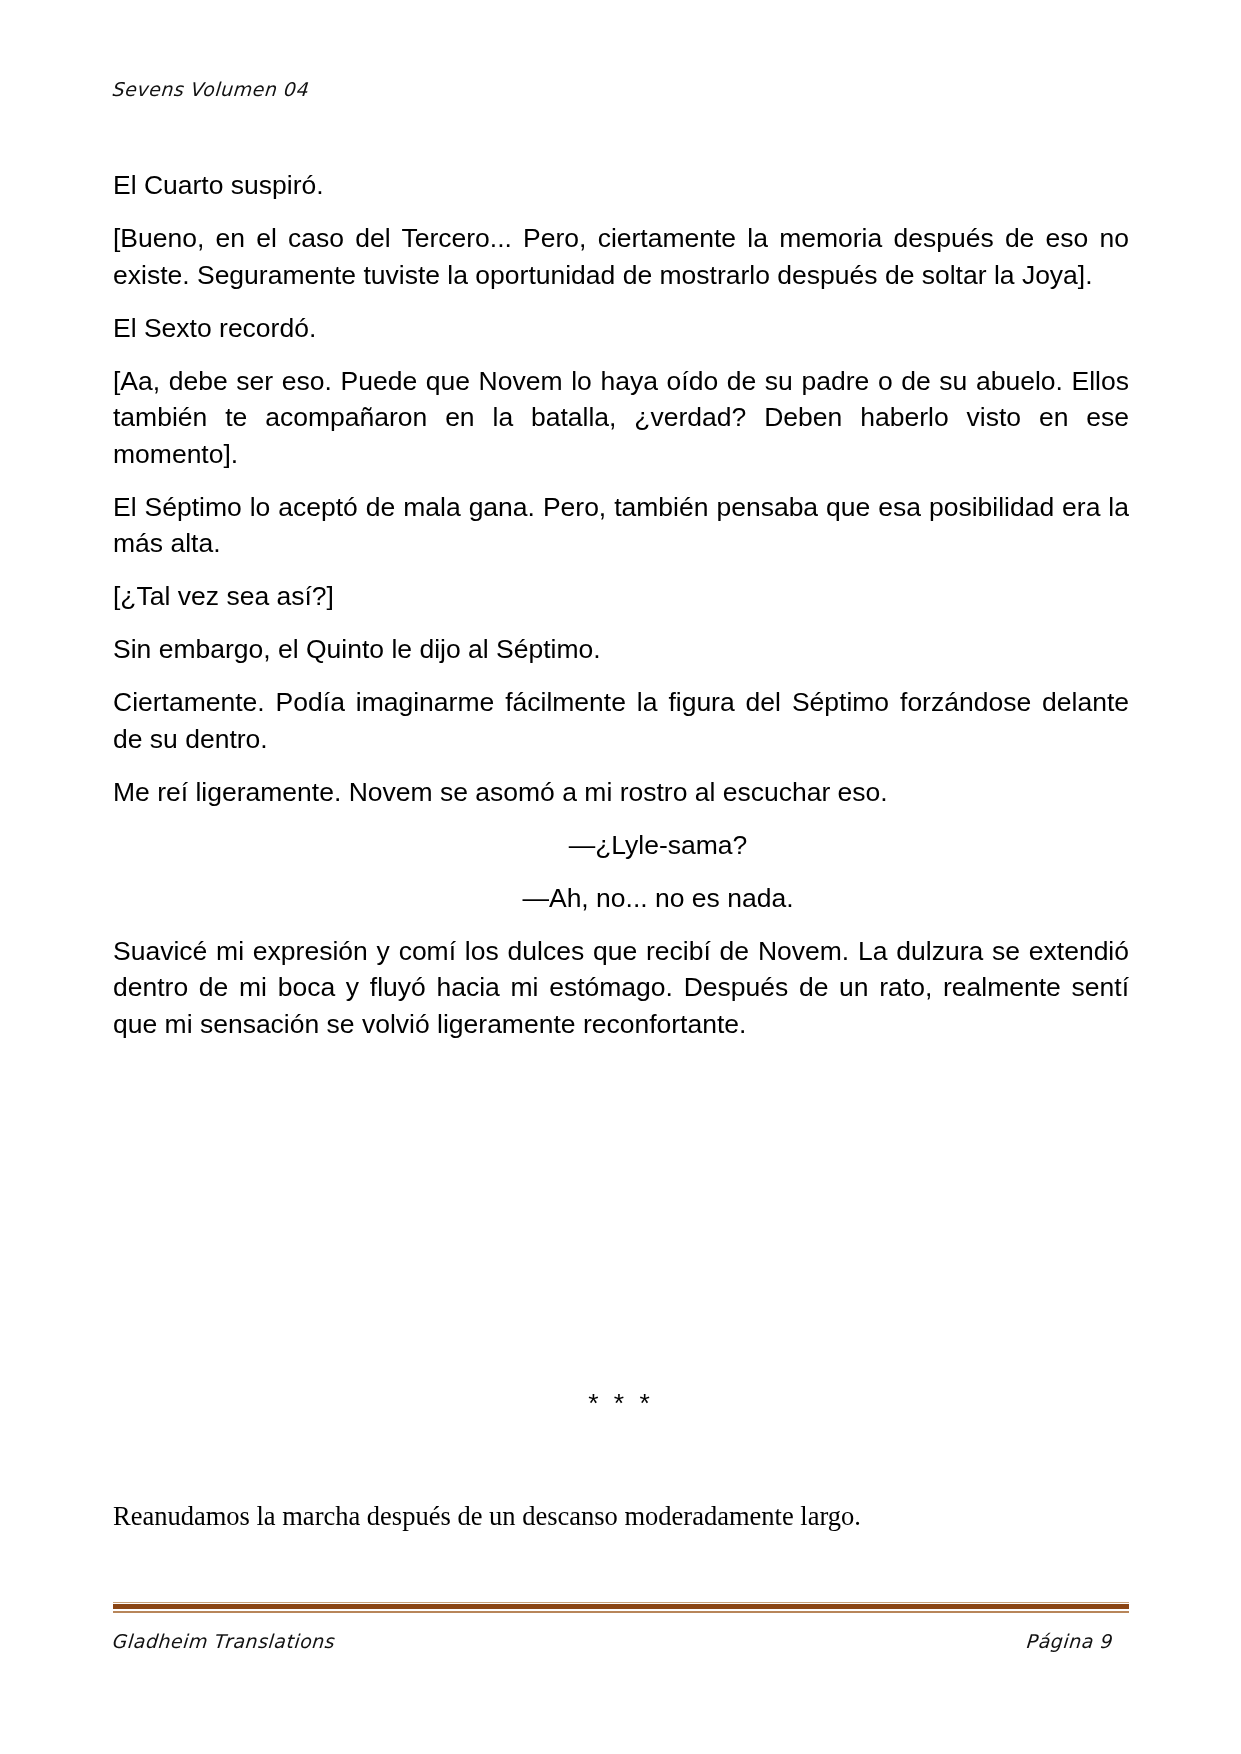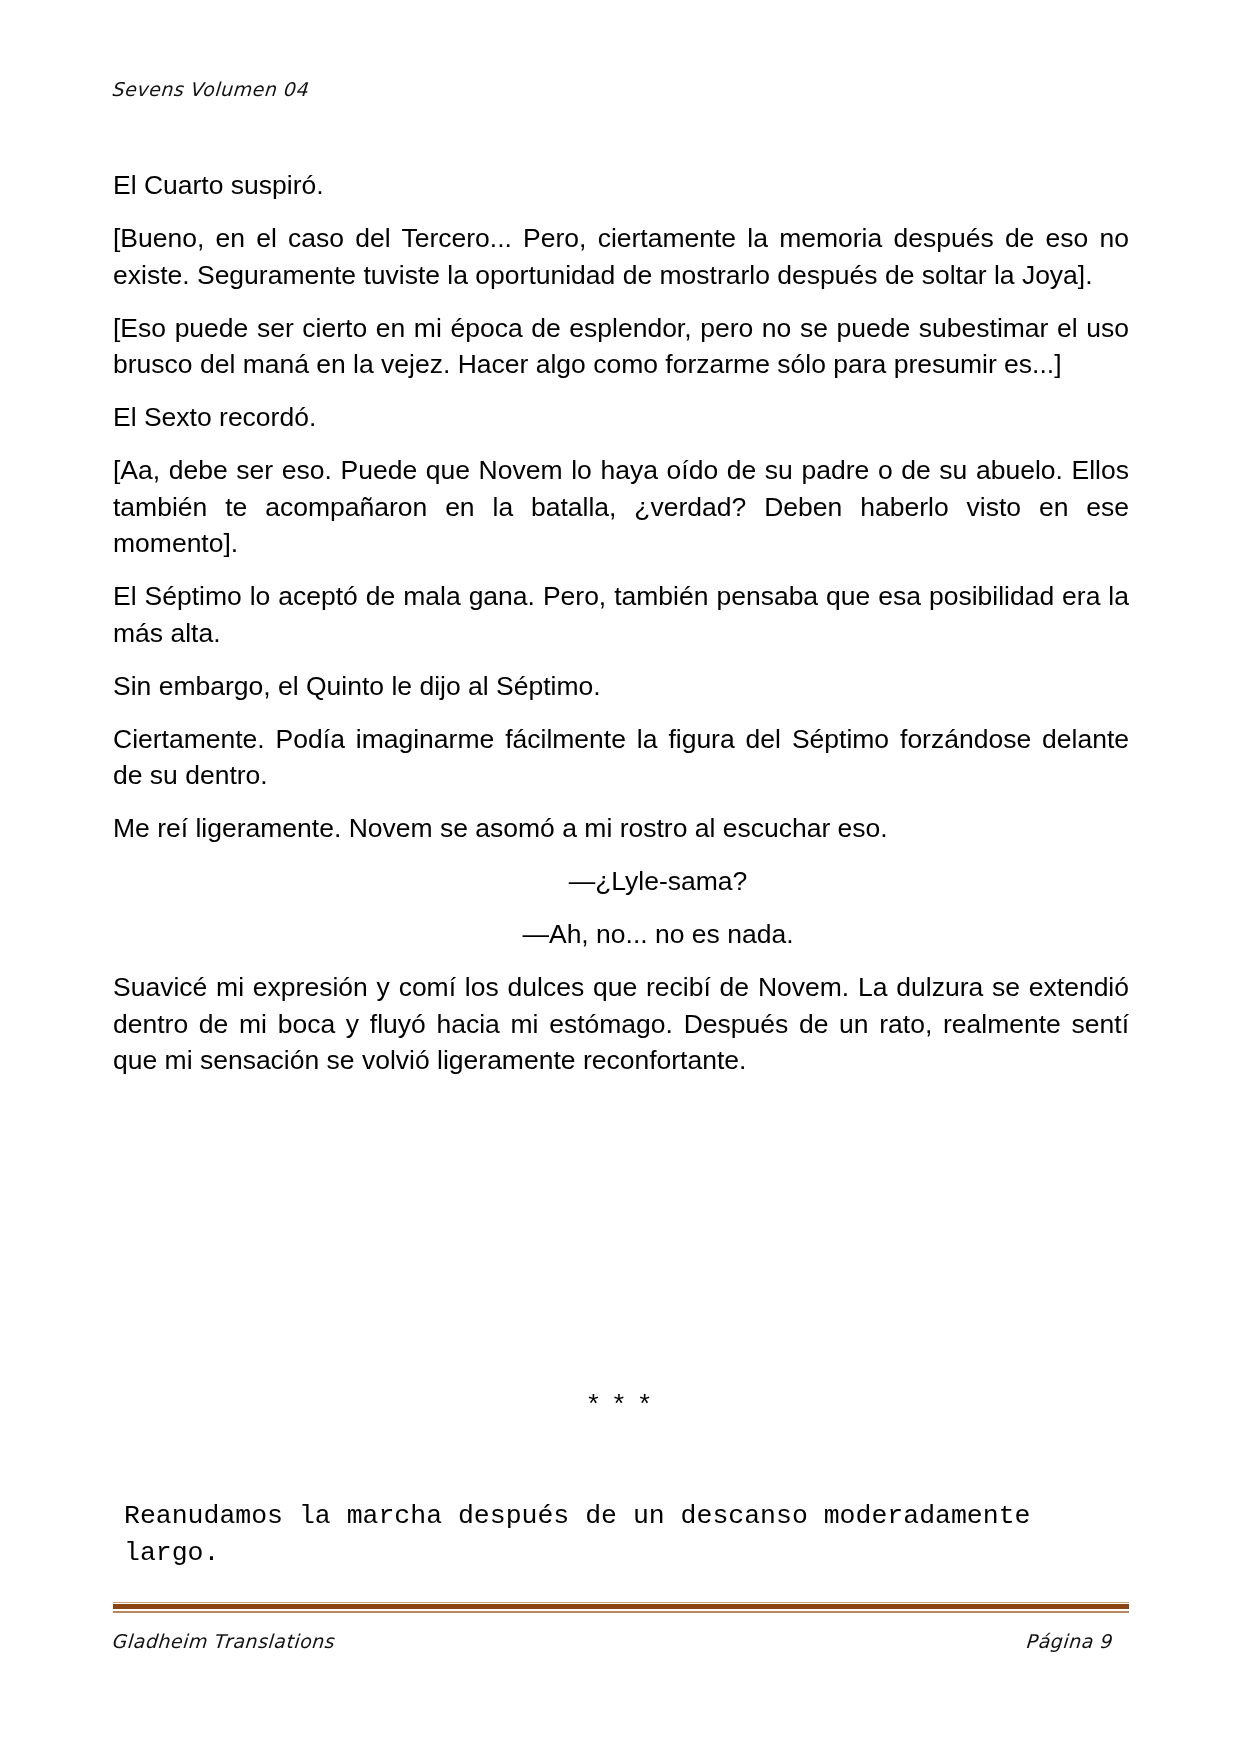--- a/index.html
+++ b/index.html
@@ -52,24 +52,24 @@
       left: 113px;
       width: 1016px;
       top: 1388px;
       text-align: center;
       font-family: "Liberation Sans", sans-serif;
       font-size: 26.5px;
       letter-spacing: 4px;
     }
     .final-para {
       position: absolute;
-      left: 124px;
+      left: 113px;
       top: 1498px;
       width: 1016px;
-      font-family: Liberation Mono, monospace;
+      font-family: Liberation Serif, serif;
       font-size: 26.5px;
       line-height: 36.5px;
     }
     .footer-rule {
       position: absolute;
       left: 113px;
       top: 1602px;
       width: 1016px;
       height: 12px;
     }
@@ -99,24 +99,24 @@
     .footer-right { right: 128px; }
   </style>
 </head>
 <body>
 
 <div class="page-header">Sevens Volumen 04</div>
 
 <div class="body-text">
   <p class="last-line-left">El Cuarto suspiró.</p>
   <p class="last-line-left">[Bueno, en el caso del Tercero... Pero, ciertamente la memoria después de eso no existe. Seguramente tuviste la oportunidad de mostrarlo después de soltar la Joya].</p>
-  <p class="last-line-left">[Eso puede ser cierto en mi época de esplendor, pero no se puede subestimar el uso brusco del maná en la vejez. Hacer algo como forzarme sólo para presumir es...]</p>
   <p class="last-line-left">El Sexto recordó.</p>
   <p class="last-line-left">[Aa, debe ser eso. Puede que Novem lo haya oído de su padre o de su abuelo. Ellos también te acompañaron en la batalla, ¿verdad? Deben haberlo visto en ese momento].</p>
   <p class="last-line-left">El Séptimo lo aceptó de mala gana. Pero, también pensaba que esa posibilidad era la más alta.</p>
+  <p class="last-line-left">[¿Tal vez sea así?]</p>
   <p class="last-line-left">Sin embargo, el Quinto le dijo al Séptimo.</p>
   <p class="last-line-left">Ciertamente. Podía imaginarme fácilmente la figura del Séptimo forzándose delante de su dentro.</p>
   <p class="last-line-left">Me reí ligeramente. Novem se asomó a mi rostro al escuchar eso.</p>
   <p class="dialogue">—¿Lyle-sama?</p>
   <p class="dialogue">—Ah, no... no es nada.</p>
   <p class="last-line-left">Suavicé mi expresión y comí los dulces que recibí de Novem. La dulzura se extendió dentro de mi boca y fluyó hacia mi estómago. Después de un rato, realmente sentí que mi sensación se volvió ligeramente reconfortante.</p>
 </div>
 
 <div class="separator">* * *</div>
 

